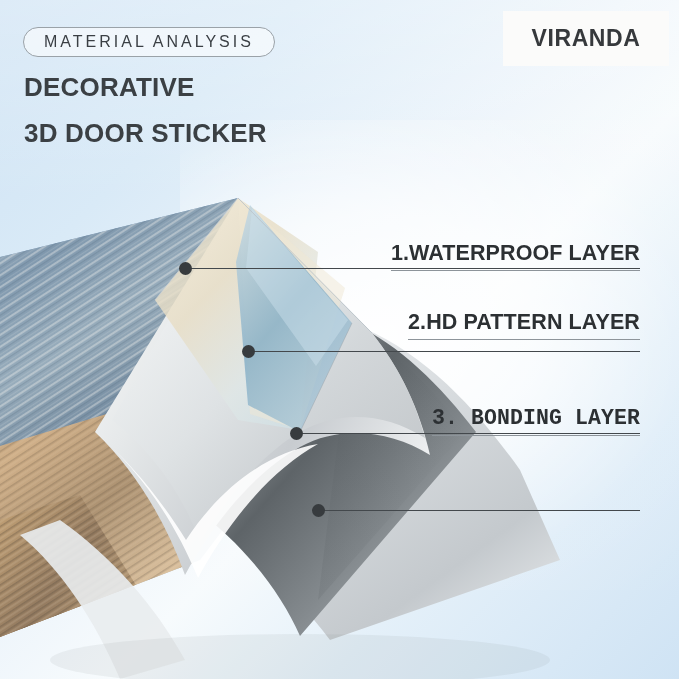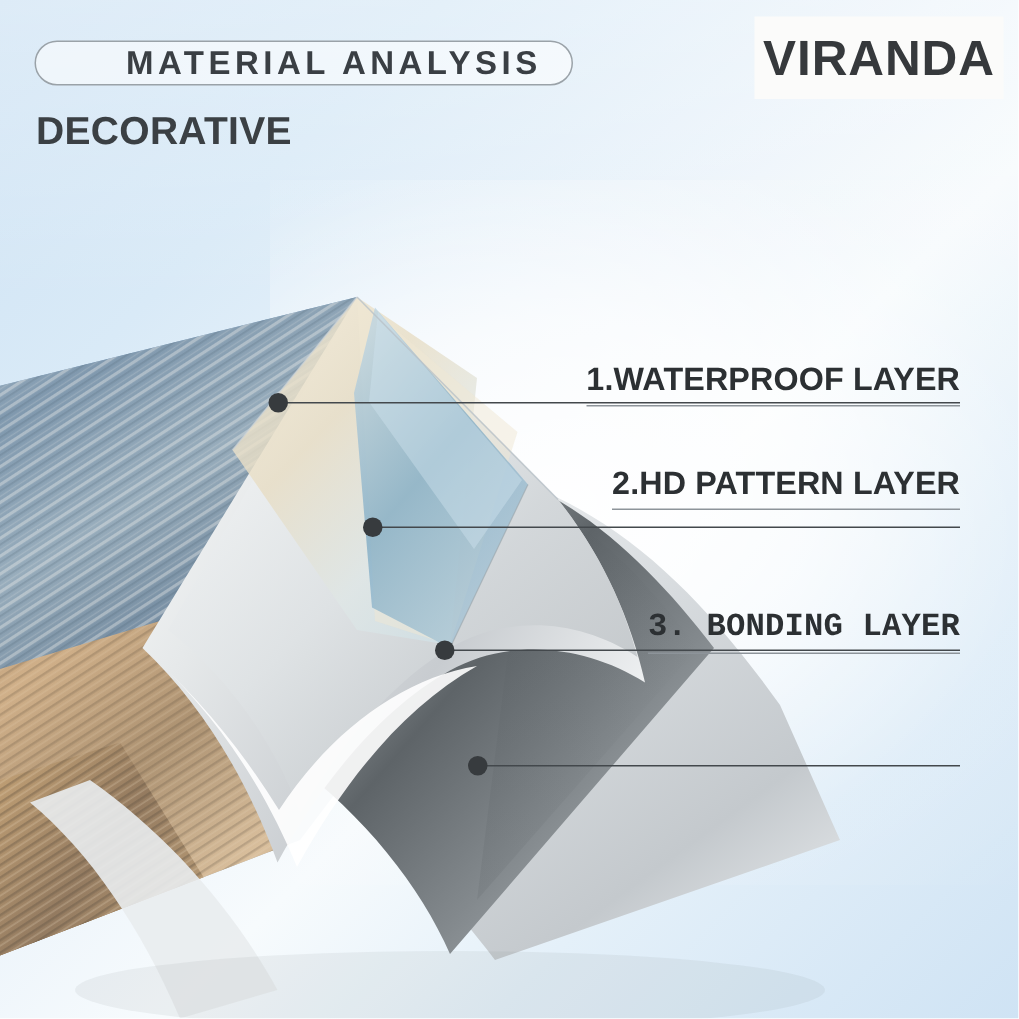--- a/index.html
+++ b/index.html
@@ -38,26 +38,25 @@
     height: 30px;
     padding: 0 20px;
     display: flex;
     align-items: center;
     border: 1.4px solid #9aa2a8;
     border-radius: 16px;
     background: rgba(255,255,255,0.55);
     box-sizing: border-box;
   }
   .pill span {
-    font-size: 22px;
+    font-size: 16px;
     letter-spacing: 3.0px;
     color: #3a3f44;
-    font-weight: 700;
+    font-weight: 400;
     white-space: nowrap;
-    margin-left: 40px;
   }
   .title {
     position: absolute;
     left: 24px;
     color: #3b4044;
     font-weight: 700;
     font-size: 26px;
     letter-spacing: 0.2px;
     line-height: 1;
     white-space: nowrap;
@@ -69,21 +68,21 @@
     position: absolute;
     left: 503px; top: 11px;
     width: 166px; height: 55px;
     background: #fbfbfa;
     display: flex;
     align-items: center;
     justify-content: center;
     box-sizing: border-box;
   }
   .brandbox span {
-    font-size: 33px;
+    font-size: 23px;
     font-weight: 700;
     color: #36393c;
     letter-spacing: 0.6px;
   }
 
   
   #art { position: absolute; left: 0; top: 0; width: 679px; height: 679px; }
 
   
   .callout {
@@ -269,20 +268,21 @@
     <path d="M 300,432 L 352,323" stroke="#9aa3a9" stroke-width="0.8" fill="none" opacity="0.6"></path>
 
     <ellipse cx="300" cy="660" rx="250" ry="26" fill="#7d858b" opacity="0.10"></ellipse>
   </svg>
 
   <div class="pill">
     <span>MATERIAL ANALYSIS</span>
   </div>
 
   <div class="title" id="title-line1">DECORATIVE</div>
+  <div class="title" id="title-line2">3D DOOR STICKER</div>
 
   <div class="brandbox">
     <span>VIRANDA</span>
   </div>
 
   <div class="callout" id="callout-1">
     <span class="ctext">1.WATERPROOF LAYER</span>
     <span class="crule" style="background: rgb(141, 148, 154);"></span>
   </div>
   <div class="callout" id="callout-2">

